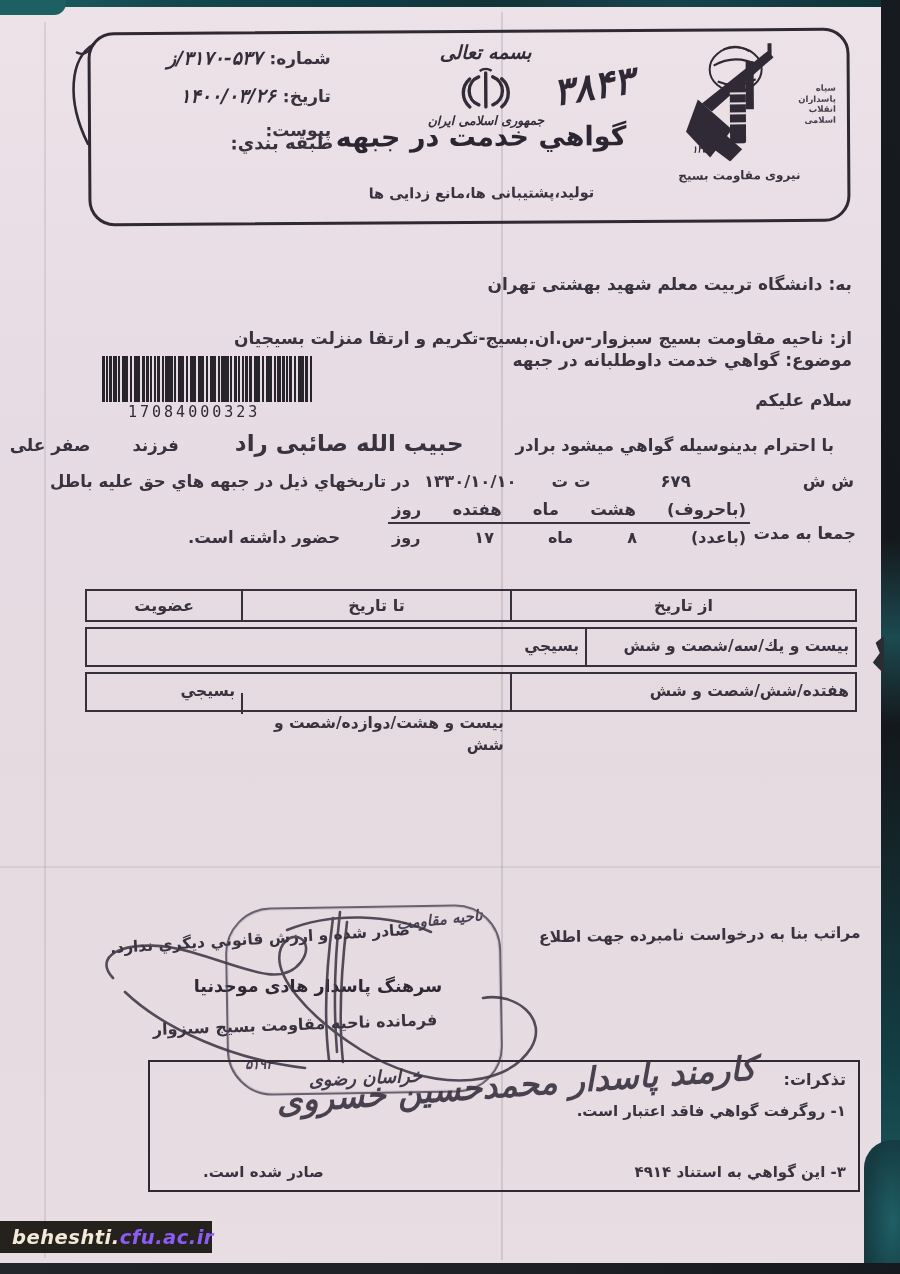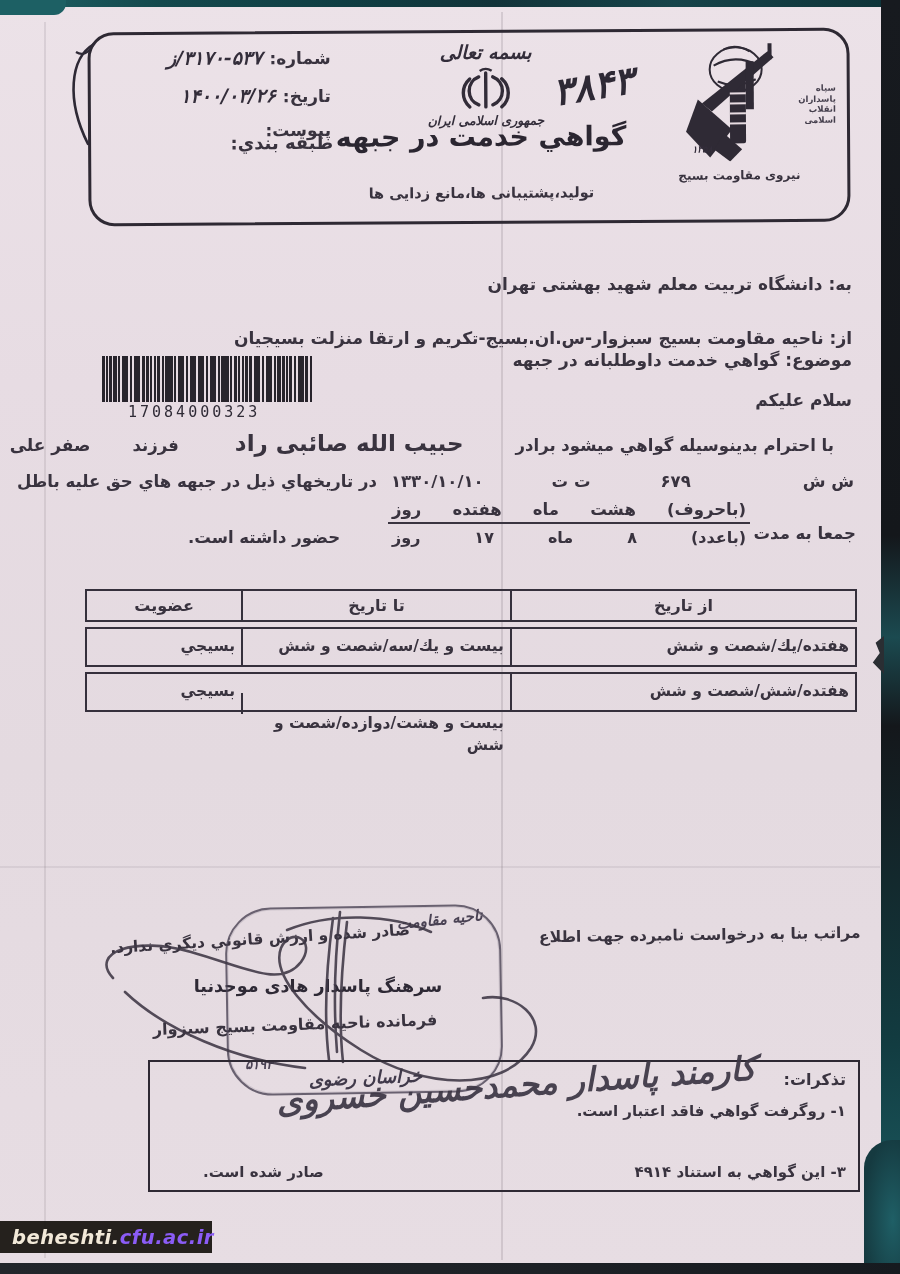--- a/index.html
+++ b/index.html
@@ -177,21 +177,21 @@
     <span>با احترام بدینوسیله گواهي میشود برادر</span>
     <span style="margin-right:52px;font-size:23px;">حبیب الله صائبی راد</span>
     <span style="margin-right:56px;">فرزند</span>
     <span style="margin-right:42px;font-size:17px;">صفر علی</span>
   </div>
 
   <div class="abs flexr" style="right:46px;top:472px;">
     <span>ش ش</span>
     <span style="margin-right:112px;">۶۷۹</span>
     <span style="margin-right:70px;">ت ت</span>
-    <span style="margin-right:68px;">۱۳۳۰/۱۰/۱۰</span>
+    <span style="margin-right:35px;">۱۳۳۰/۱۰/۱۰</span>
     <span style="margin-right:14px;">در تاریخهاي ذیل در جبهه هاي حق علیه باطل</span>
   </div>
 
   <div class="abs flexr" style="right:44px;top:524px;">جمعا به مدت</div>
   <div class="abs fraction">
     <div class="frac-row frac-top">
       <span>(باحروف)</span>
       <span>هشت</span>
       <span>ماه</span>
       <span>هفتده</span>
@@ -207,21 +207,20 @@
   </div>
   <div class="abs flexr" style="left:188px;top:528px;">حضور داشته است.</div>
 
   <div class="abs tbl">
     <div class="trow thead">
       <div class="c c-from">از تاریخ</div>
       <div class="c c-to">تا تاریخ</div>
       <div class="c c-memb">عضویت</div>
     </div>
     <div class="trow tbody">
-      <div class="c c-from">هفتده/یك/شصت و شش</div>
       <div class="c c-to">بیست و یك/سه/شصت و شش</div>
       <div class="c c-memb">بسیجي</div>
     </div>
     <div class="trow tbody">
       <div class="c c-from">هفتده/شش/شصت و شش</div>
       <div class="c c-to" style="line-height:22px;padding-top:19px;margin-top:19px;">بیست و هشت/دوازده/شصت و شش</div>
       <div class="c c-memb">بسیجي</div>
     </div>
   </div>
 

